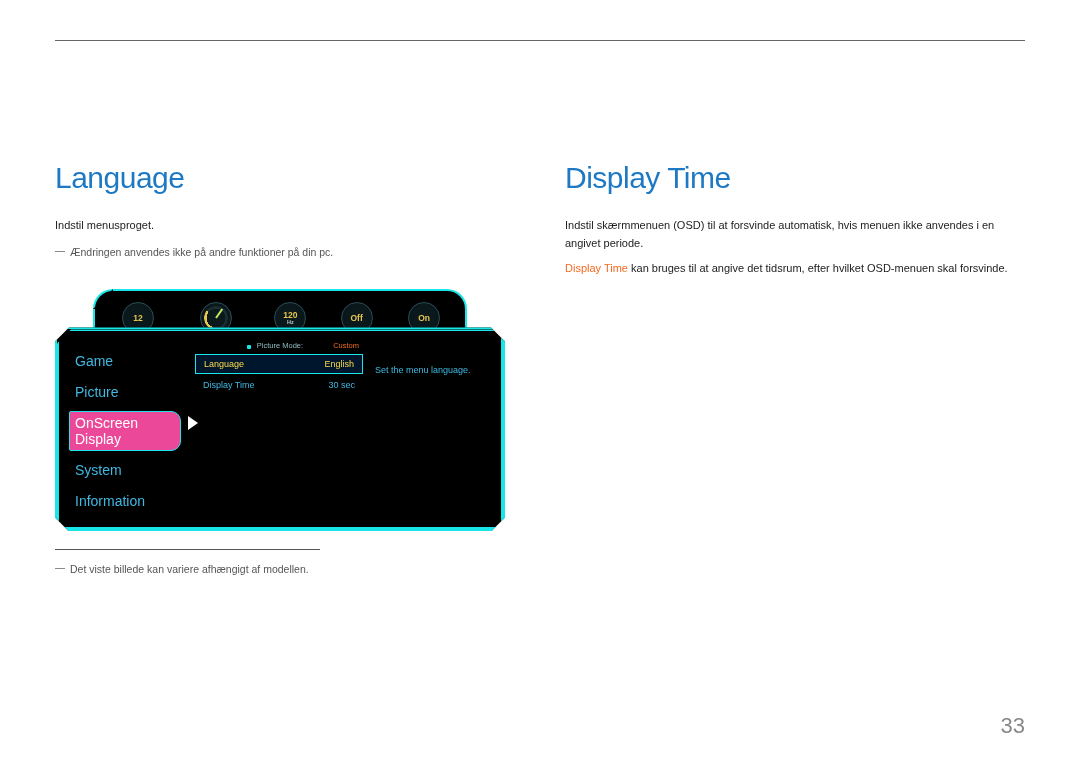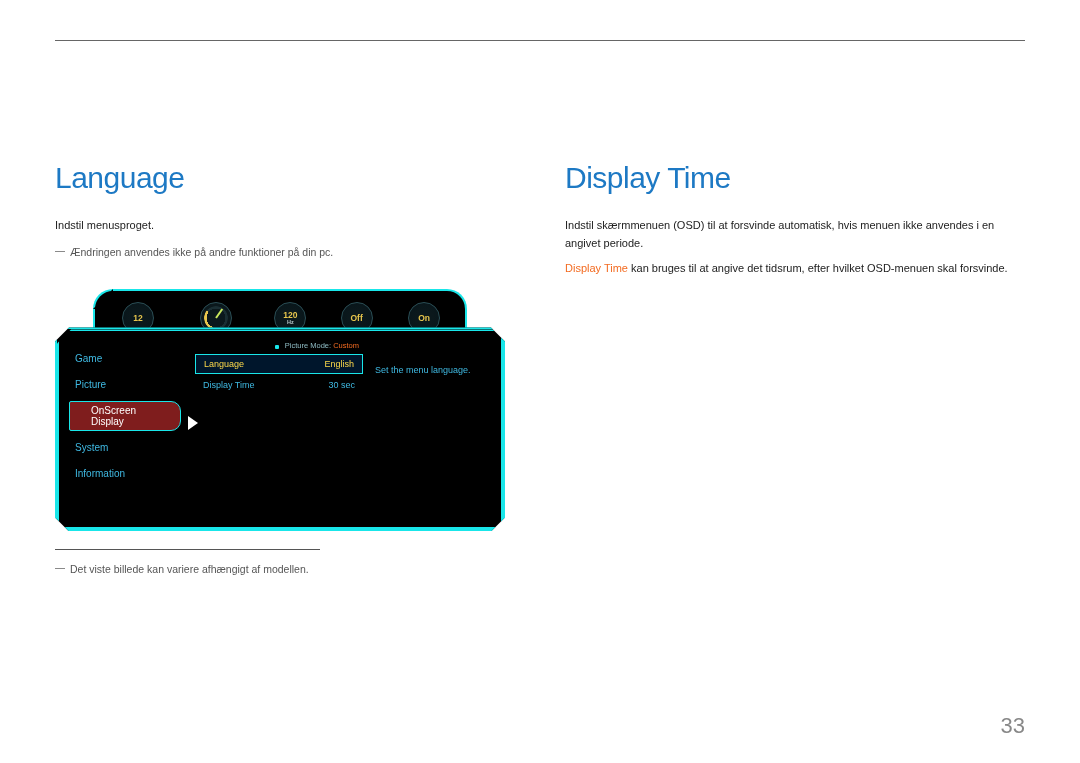--- a/index.html
+++ b/index.html
@@ -62,32 +62,32 @@
       14px 0, 436px 0, 450px 14px,
       450px 190px, 436px 204px,
       14px 204px, 0 190px, 0 14px
     );
   }
   .osd-body::after{
     content:""; position:absolute; inset:0; border:2px solid #19e6e9;
     clip-path: inherit; pointer-events:none;
   }
   .sidebar { width: 132px; padding: 20px 8px 8px 12px; display:flex; flex-direction:column; gap:7px; position:relative;}
-  .side-item { color: #3fb9e2; font-size: 10px; padding: 4px 6px; cursor: default; position:relative;}
+  .side-item { color: #3fb9e2; font-size: 14px; padding: 4px 6px; cursor: default; position:relative;}
   .side-item.active {
-    color: #fff; border: 1.5px solid #19e6e9; border-radius: 2px 10px 10px 2px; padding: 3px 21px;
-    background: #7f1d1d;
+    color: #fff; border: 1.5px solid #19e6e9; border-radius: 2px 10px 10px 2px; padding: 3px 5px;
+    background: #ec4899;
   }
   .side-tri {
     position:absolute; left:131px; top:87px; width:0; height:0;
     border-left: 10px solid #fff; border-top:7px solid transparent; border-bottom:7px solid transparent;
   }
   .middle { width: 180px; padding: 10px 6px 6px 6px; position:relative;}
   .pm-row { font-size:7.5px; text-align:right; color:#8fbcc4; padding:2px 4px;}
-  .pm-row .pm-val{ color:#f36b21;}
+  .pm-row .pm-val{ color:#f36b21;margin-left:28px;}
   .pm-row .dot{ display:inline-block; width:4px; height:4px; background:#19e6e9; border-radius:1px; margin-right:4px; vertical-align:middle;}
   .opt-row { display:flex; justify-content:space-between; padding: 4px 8px; color:#3fb9e2; font-size:9px;}
   .opt-row.hl {
     background: rgba(0,100,200,0.22); border: 1.5px solid #19e6e9; color:#fcd94a;
     margin: 2px 0;
   }
   .opt-row.hl .opt-val{color:#fcd94a;}
   .opt-val { color:#3fb9e2;}
   .desc-pane { flex:1; padding: 36px 10px 8px 6px; color:#3fb9e2; font-size:9px;}
 </style>

